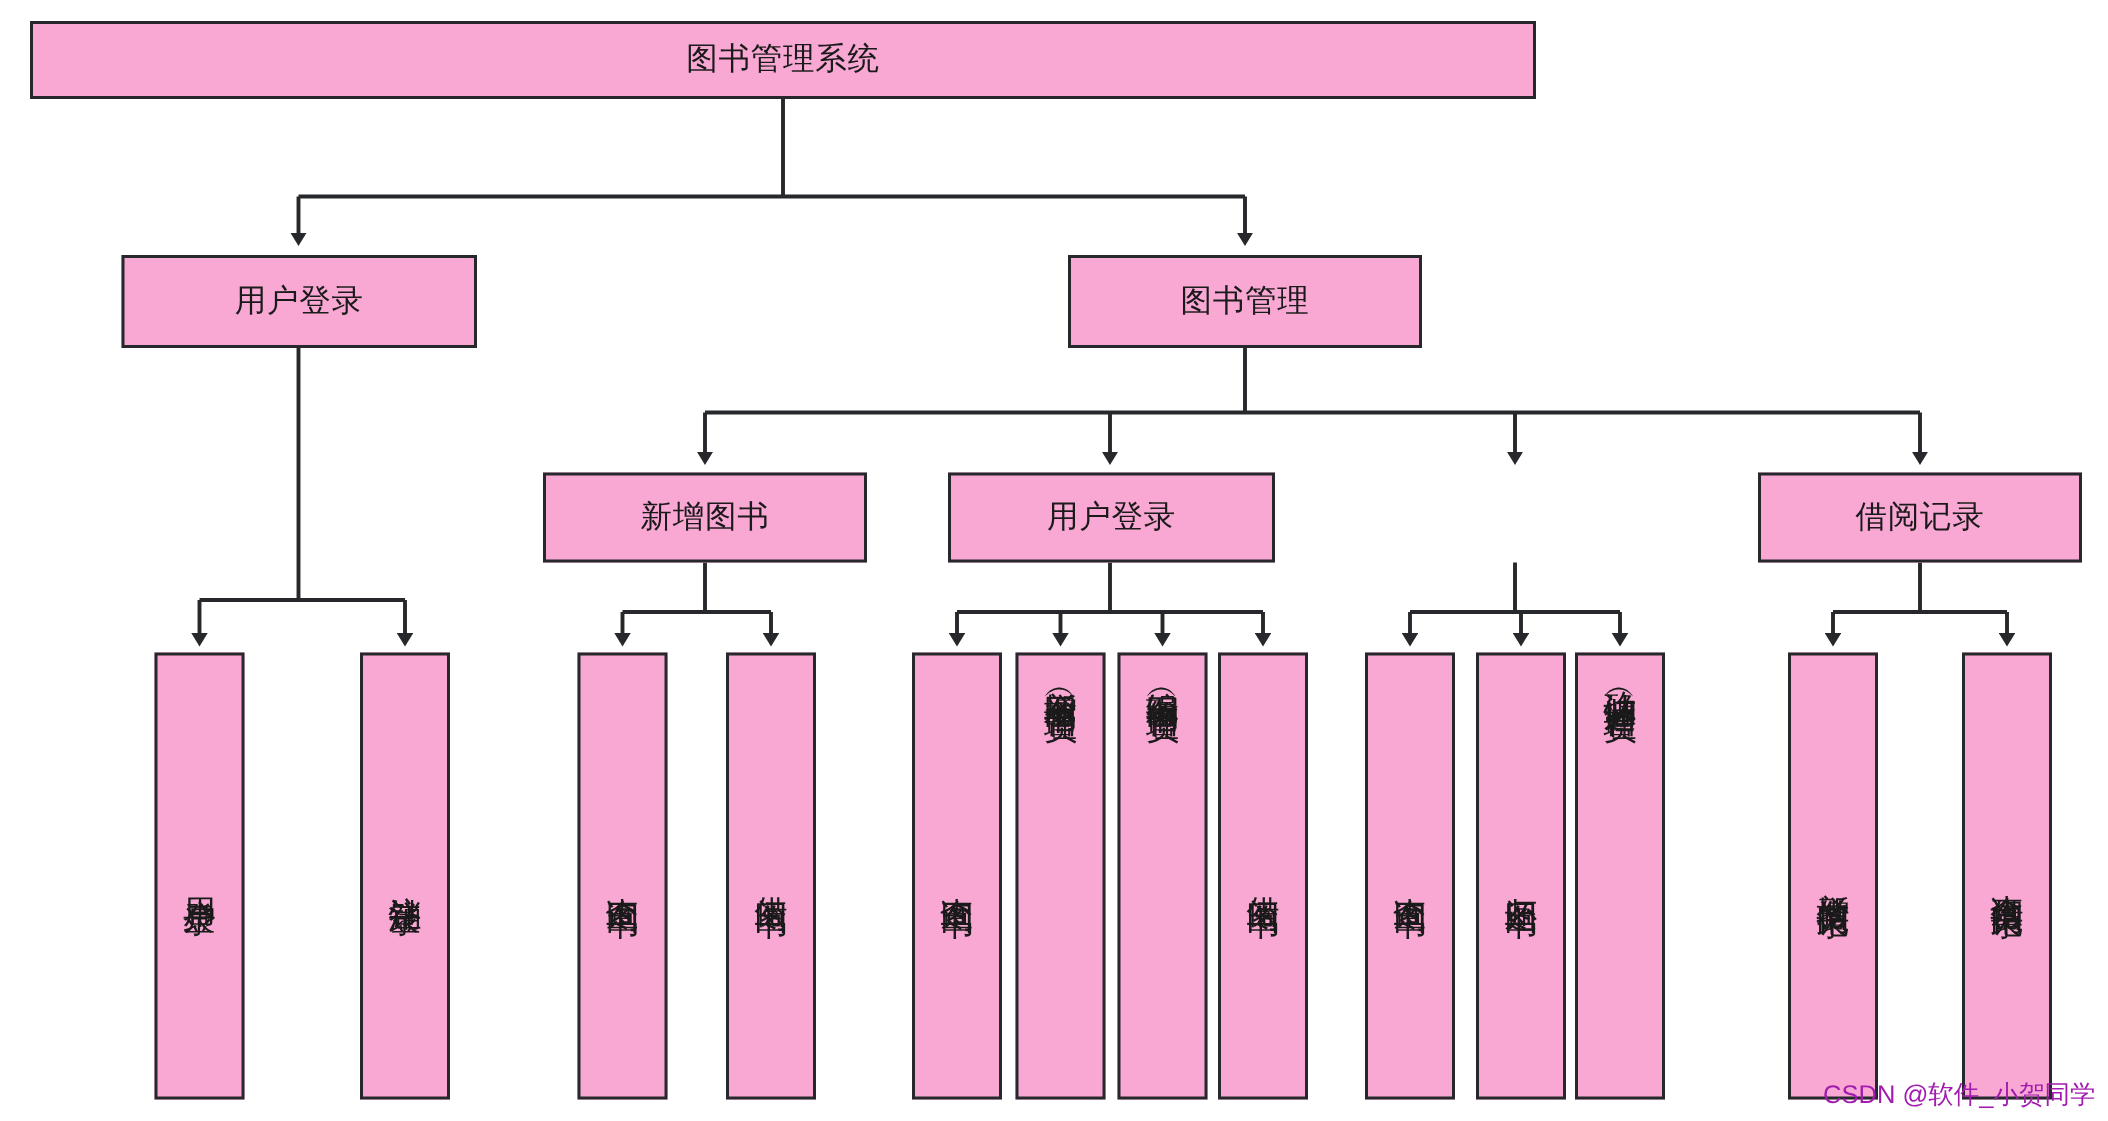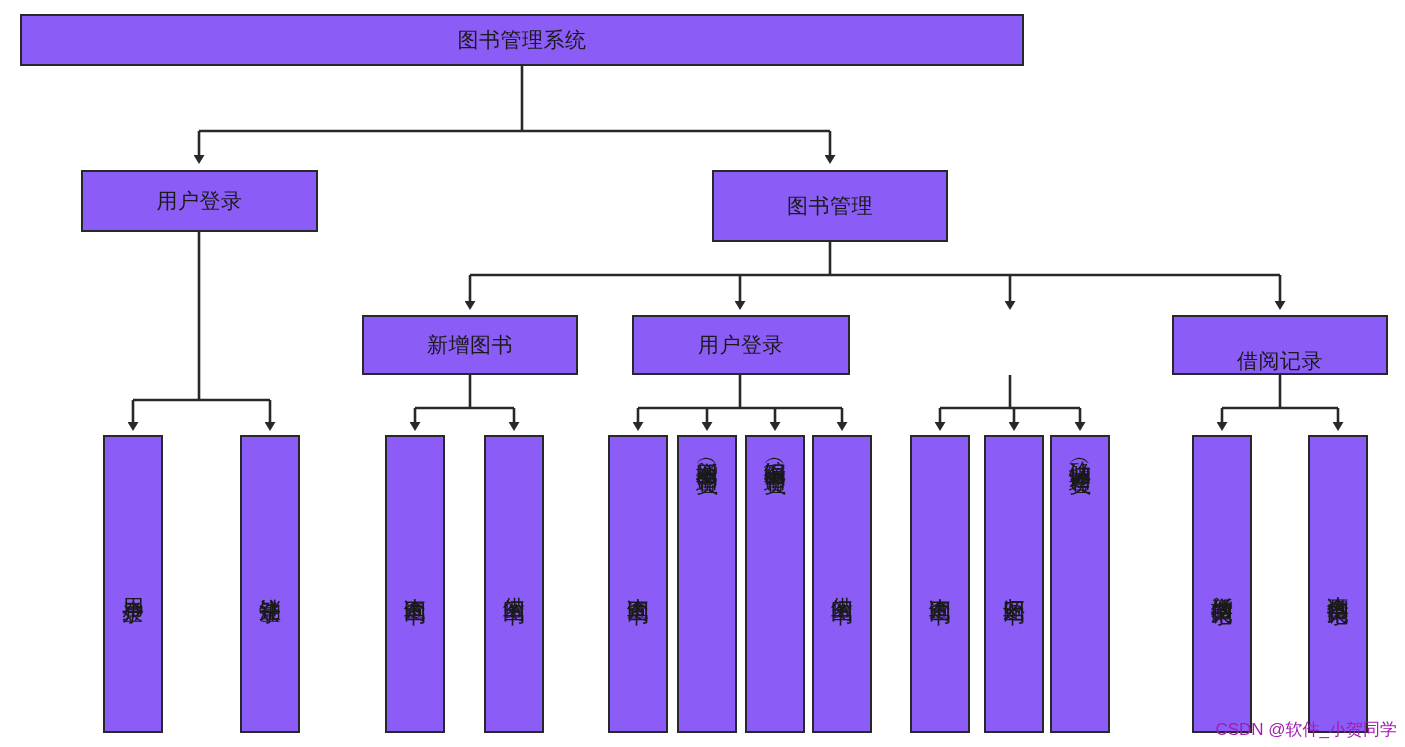--- a/index.html
+++ b/index.html
@@ -21,21 +21,21 @@
     position: absolute;
     left: 0;
     top: 0;
     width: 1405px;
     height: 747px;
     pointer-events: none;
   }
   .node {
     position: absolute;
     box-sizing: border-box;
-    background: #8b5cf6;
+    background: #f9a8d4;
     border: 2px solid #26282b;
     display: flex;
     align-items: center;
     justify-content: center;
     color: #1a1a1a;
     z-index: 2;
   }
   .node .lbl {
     display: block;
     text-align: center;
@@ -134,31 +134,31 @@
     </g>
   </svg>
 
   <div class="node horiz root" style="left:20px; top:14px; width:1004px; height:52px;">
     <span class="lbl">图书管理系统</span>
   </div>
 
   <div class="node horiz" style="left:81px; top:170px; width:237px; height:62px;">
     <span class="lbl">用户登录</span>
   </div>
-  <div class="node horiz" style="left:712px; top:170px; width:236px; height:72px;">
+  <div class="node horiz" style="left:712px; top:170px; width:236px; height:62px;">
     <span class="lbl">图书管理</span>
   </div>
 
   <div class="node horiz" style="left:362px; top:315px; width:216px; height:60px;">
     <span class="lbl">新增图书</span>
   </div>
   <div class="node horiz" style="left:632px; top:315px; width:218px; height:60px;">
     <span class="lbl">用户登录</span>
   </div>
-  <div class="node horiz" style="left:1172px; top:315px; width:216px; height:60px;align-items:flex-end;">
+  <div class="node horiz" style="left:1172px; top:315px; width:216px; height:60px;">
     <span class="lbl">借阅记录</span>
   </div>
 
   <div class="node vert mid" style="left:103px; top:435px; width:60px; height:298px;">
     <span class="lbl">用户登录</span>
   </div>
   <div class="node vert mid" style="left:240px; top:435px; width:60px; height:298px;">
     <span class="lbl">注销登录</span>
   </div>
 

